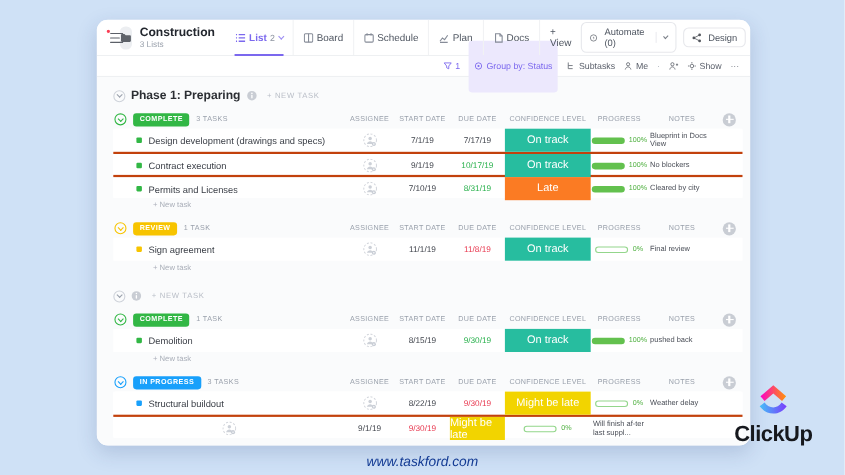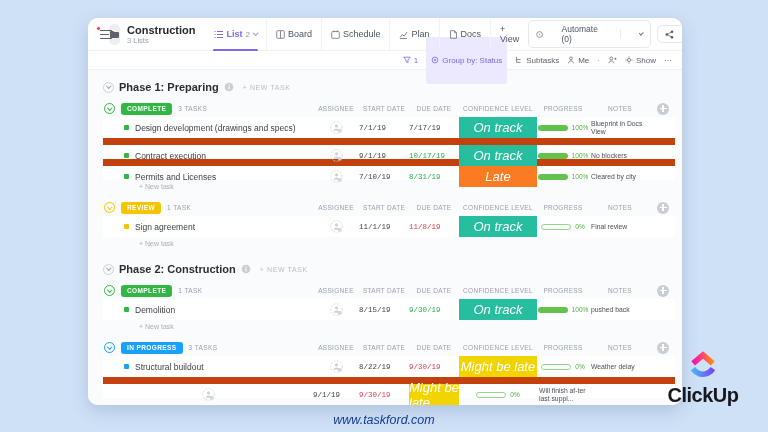--- a/index.html
+++ b/index.html
@@ -20,21 +20,21 @@
   .proj-title { font-size:11px; font-weight:bold; color:#23272e; line-height:12px; }
   .proj-sub { font-size:7.5px; color:#9aa1ac; }
   .tabs { display:flex; align-items:center; height:100%; }
   .tab { position:relative; display:flex; align-items:center; gap:3px; height:100%; padding:0 9px; font-size:9px; color:#4e5560; cursor:pointer; border-left:1px solid #f1f2f4; }
   .tab:first-child { border-left:none; }
   .tab.active { color:#7b68ee; font-weight:bold; }
   .tab.active::after { content:""; position:absolute; left:8px; right:8px; bottom:-1px; height:2px; background:#7b68ee; border-radius:1px; }
   .tab-badge { font-weight:normal; color:#8d94a0; font-size:8px; }
   .cshape { width:4px; height:4px; border-right:1.3px solid currentColor; border-bottom:1.3px solid currentColor; transform:rotate(45deg) translateY(-1px); display:inline-block; opacity:.75; }
   .tb-right { margin-left:auto; display:flex; align-items:center; gap:6px; }
-  .pill-btn { display:flex; align-items:center; gap:18px; border:1px solid #e7e8ec; border-radius:5px; padding:3px 7px; font-size:8.5px; color:#4e5560; background:#fff; cursor:pointer; }
+  .pill-btn { display:flex; align-items:center; gap:6px; border:1px solid #e7e8ec; border-radius:5px; padding:3px 7px; font-size:8.5px; color:#4e5560; background:#fff; cursor:pointer; }
   .pill-btn .sep { width:1px; height:10px; background:#ececf0; margin:0 1px; }
 
   
   .searchbar { display:flex; align-items:center; height:19px; padding:0 10px 0 14px; border-bottom:1px solid #eef0f2; background:#fff; }
   .search-left { display:flex; align-items:center; gap:5px; width:205px; }
   .search-ph { font-size:8px; color:#b4bac4; flex:1; }
   .sb-right { margin-left:auto; display:flex; align-items:center; gap:8px; font-size:8px; color:#5a5f6a; }
   .sb-item { display:flex; align-items:center; gap:3px; cursor:pointer; }
   .sb-item.purple { color:#7b68ee; }
   .groupby-pill { background:#ece8fd; color:#7b68ee; border-radius:3px; padding:19px 5px; display:flex; align-items:center; gap:3px; cursor:pointer; }
@@ -63,28 +63,28 @@
   .gcount { font-size:6.5px; color:#9aa1ac; letter-spacing:.4px; }
   .colh { font-size:6.5px; color:#9aa1ac; letter-spacing:.3px; text-align:center; }
   .c-add { display:flex; justify-content:center; }
   .addcircle { width:12px; height:12px; background:#c9cdd4; border-radius:50%; display:flex; align-items:center; justify-content:center; cursor:pointer; }
   .plusi { position:relative; width:7px; height:7px; }
   .plusi::before { content:""; position:absolute; left:2.9px; top:0; width:1.3px; height:7px; background:#fff; }
   .plusi::after { content:""; position:absolute; top:2.9px; left:0; width:7px; height:1.3px; background:#fff; }
 
   .rows { background:#fff; border-radius:2px; }
   .task-row { height:21px; background:#fff; cursor:pointer; }
-  .task-row + .task-row { border-top:7px solid #c2410c; }
+  .task-row + .task-row { border-top:2px solid #c2410c; }
   .tname { display:flex; align-items:center; gap:6px; padding-left:21px; }
   .bullet { width:5px; height:5px; border-radius:1px; flex:none; cursor:pointer; }
   .tlabel { font-size:8.5px; color:#3c4048; white-space:nowrap; overflow:hidden; }
   .c-assignee { display:flex; justify-content:center; }
-  .date { font-size:7.5px; color:#3f434b; text-align:left;font-family:Liberation Mono, monospace; }
+  .date { font-size:7.5px; color:#3f434b; text-align:center; }
   .date.green { color:#27b04b; } .date.red { color:#e8384f; }
-  .c-conf { height:21px; display:flex; align-items:center; justify-content:center; font-size:13px; color:#fff;font-style:italic; }
+  .c-conf { height:21px; display:flex; align-items:center; justify-content:center; font-size:10px; color:#fff; }
   .conf-green { background:#27bd9f; } .conf-orange { background:#fb7b23; } .conf-yellow { background:#f2d400; }
   .c-prog { display:flex; align-items:center; gap:4px; justify-content:center; }
   .pbar { width:30px; height:6px; border-radius:3px; }
   .pbar.full { background:#63c14e; }
   .pbar.empty { background:#fff; border:1px solid #93d68b; }
   .plabel { font-size:6.5px; color:#4daf3e; }
   .c-notes { font-size:6.8px; color:#4a4e57; line-height:1.15; padding:0 2px; }
   .newtask-row { font-size:7px; color:#a9aeb8; padding:3px 0 2px 36px; cursor:pointer; height:13px; }
 
   
@@ -399,21 +399,20 @@
             <div class="c-add"></div>
           </div>
         </div>
         <div class="newtask-row">+ New task</div>
       </div>
 
       <div class="phase-header second">
         <span class="ph-toggle">
             <span class="chev-shape"></span>
           </span>
-        <span class="phase-title">Phase 2: Construction</span>
         <svg width="10" height="10" viewBox="0 0 10 10">
             <circle cx="5" cy="5" r="4.3" fill="#c9cdd4"></circle>
             <circle cx="5" cy="2.9" r="0.7" fill="#fff"></circle>
             <rect x="4.4" y="4.2" width="1.2" height="3.3" rx="0.6" fill="#fff"></rect>
           </svg>
         <span class="phase-newtask">+ NEW TASK</span>
       </div>
 
       <div class="group-wrap">
         <div class="rowgrid group-header">

